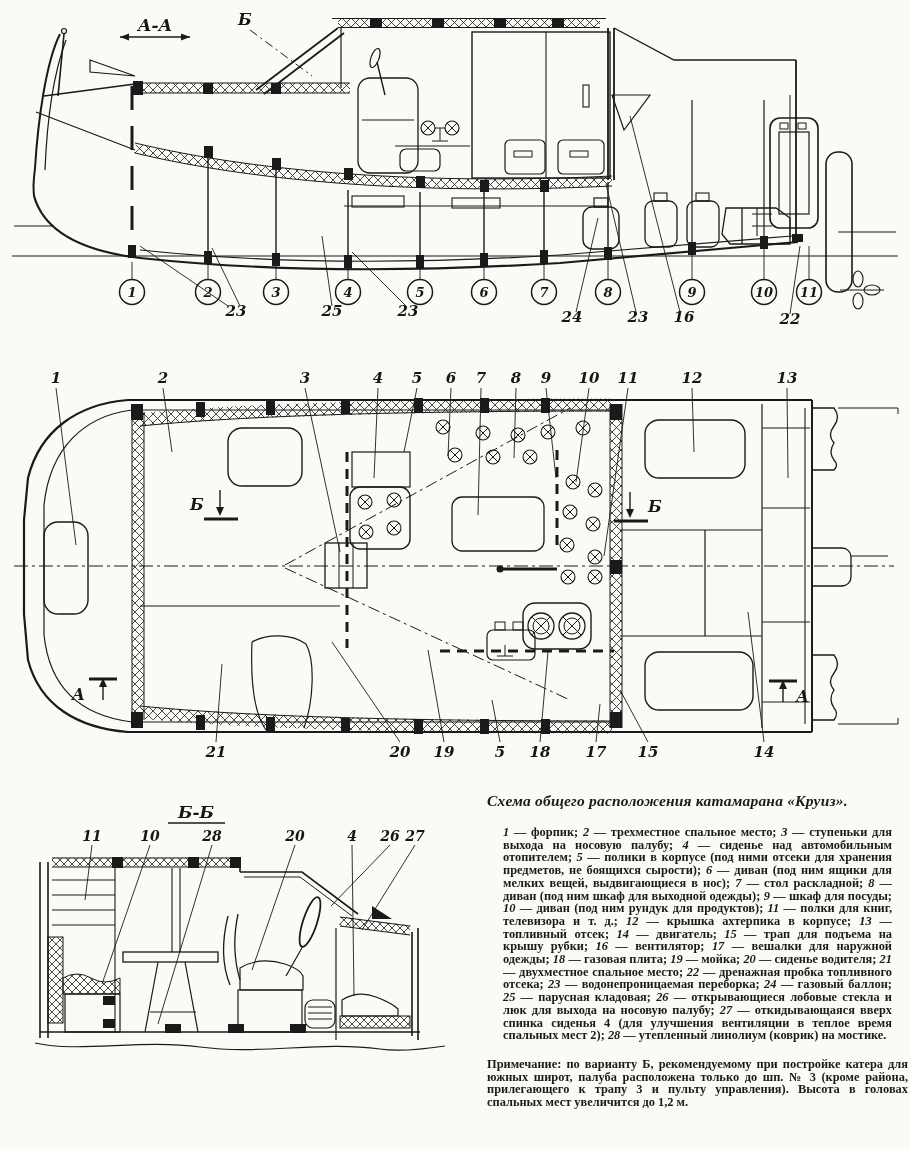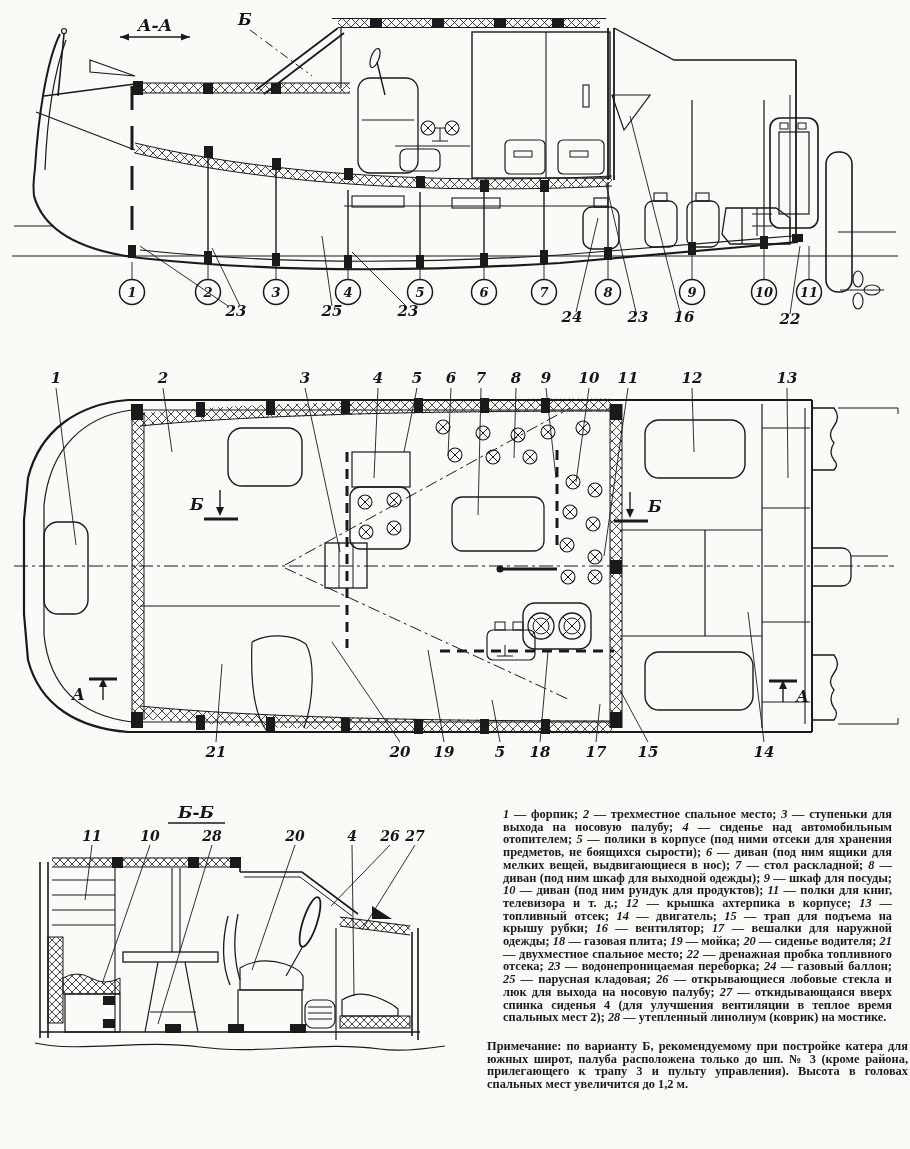--- a/index.html
+++ b/index.html
@@ -489,17 +489,18 @@
         <path d="M352,845 L354,996" stroke="#1a1a1a" stroke-width="0.9" fill="none"></path>
         <text x="352" y="841" class="lbl2" text-anchor="middle">4</text>
         <path d="M390,845 L331,906" stroke="#1a1a1a" stroke-width="0.9" fill="none"></path>
         <text x="390" y="841" class="lbl2" text-anchor="middle">26</text>
         <path d="M415,845 L362,930" stroke="#1a1a1a" stroke-width="0.9" fill="none"></path>
         <text x="415" y="841" class="lbl2" text-anchor="middle">27</text>
       </g>
 </svg>
 
 <div class="text-block">
+  <p class="fig-title">Схема общего расположения катамарана «Круиз».</p>
   <p class="legend"><i>1</i> — форпик; <i>2</i> — трехместное спальное место; <i>3</i> — ступеньки для выхода на носовую палубу; <i>4</i> — сиденье над автомобильным отопителем; <i>5</i> — полики в корпусе (под ними отсеки для хранения предметов, не боящихся сырости); <i>6</i> — диван (под ним ящики для мелких вещей, выдвигающиеся в нос); <i>7</i> — стол раскладной; <i>8</i> — диван (под ним шкаф для выходной одежды); <i>9</i> — шкаф для посуды; <i>10</i> — диван (под ним рундук для продуктов); <i>11</i> — полки для книг, телевизора и т. д.; <i>12</i> — крышка ахтерпика в корпусе; <i>13</i> — топливный отсек; <i>14</i> — двигатель; <i>15</i> — трап для подъема на крышу рубки; <i>16</i> — вентилятор; <i>17</i> — вешалки для наружной одежды; <i>18</i> — газовая плита; <i>19</i> — мойка; <i>20</i> — сиденье водителя; <i>21</i> — двухместное спальное место; <i>22</i> — дренажная пробка топливного отсека; <i>23</i> — водонепроницаемая переборка; <i>24</i> — газовый баллон; <i>25</i> — парусная кладовая; <i>26</i> — открывающиеся лобовые стекла и люк для выхода на носовую палубу; <i>27</i> — откидывающаяся вверх спинка сиденья 4 (для улучшения вентиляции в теплое время спальных мест 2); <i>28</i> — утепленный линолиум (коврик) на мостике.</p>
   <p class="note"><span>Примечание:</span> <span>по варианту Б, рекомендуемому при постройке катера для южных широт, палуба расположена только до шп. № 3 (кроме района, прилегающего к трапу 3 и пульту управления). Высота в головах спальных мест увеличится до 1,2 м.</span></p>
 </div>
 
 </div>
 
 </body></html>

